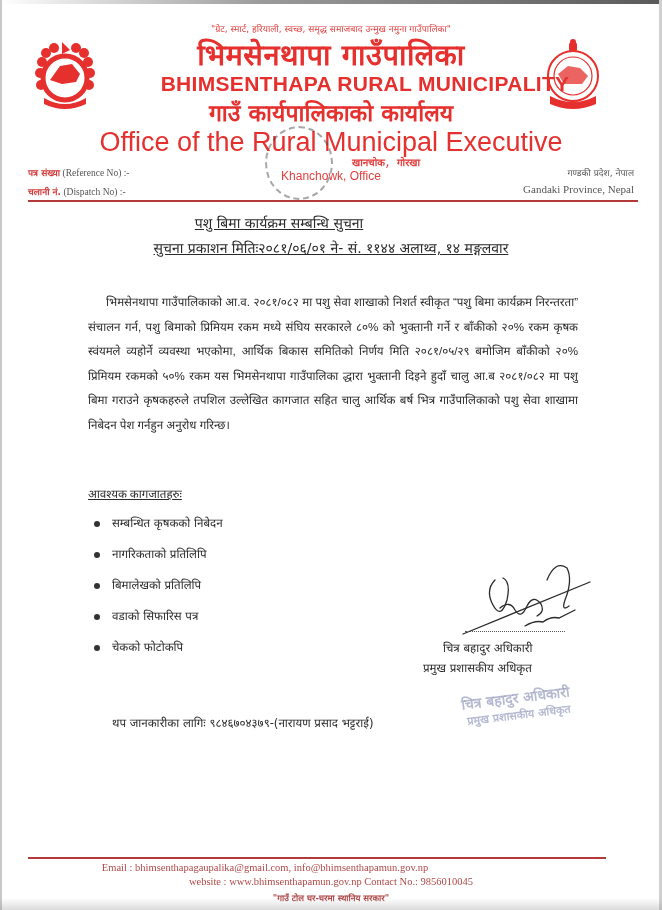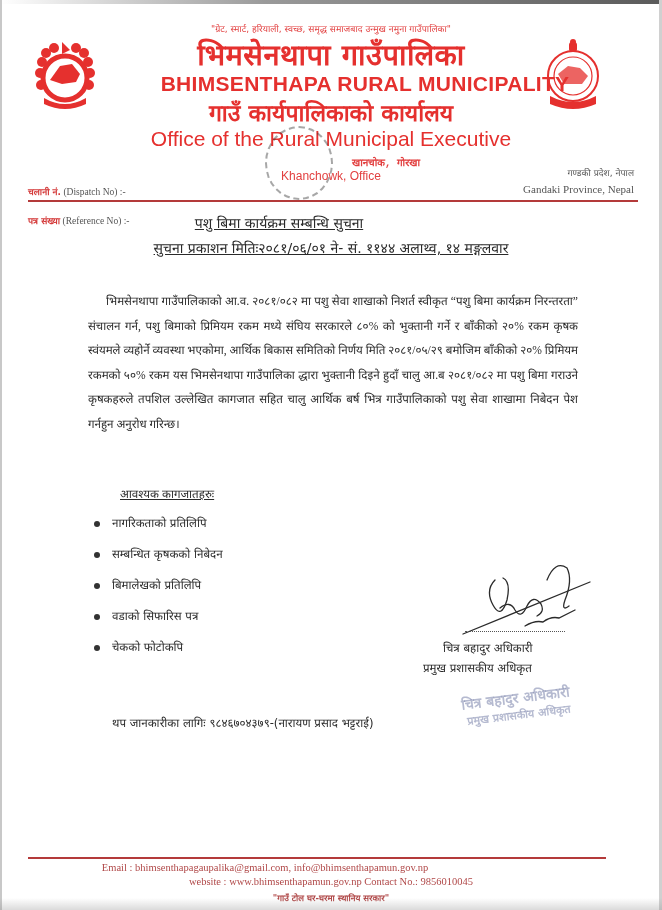--- a/index.html
+++ b/index.html
@@ -4,41 +4,41 @@
 <style>
   html, body { margin: 0; padding: 0; }
   body { width: 662px; height: 910px; background: #ffffff; position: relative; overflow: hidden; font-family: "DejaVu Serif", serif; color: #2a2a2a; }
   .topshade { position: absolute; left: 0; top: 0; width: 662px; height: 4px; background: linear-gradient(to right, #ffffff 0%, #9a9a9a 40%, #5a5a5a 100%); }
   .leftedge { position: absolute; left: 0; top: 0; width: 2px; height: 910px; background: #c8c8c8; }
   .rightedge { position: absolute; right: 0; top: 0; width: 3px; height: 910px; background: #d0d0d0; }
   .slogan { position: absolute; top: 22px; left: 0; width: 662px; text-align: center; font-family: "DejaVu Sans", sans-serif; font-size: 9px; color: #e24040; }
   .title-ne { position: absolute; top: 34px; left: 0; width: 662px; text-align: center; font-family: "DejaVu Sans", sans-serif; font-weight: bold; font-size: 29px; color: #e5302e; letter-spacing: 0.5px; }
   .title-en { position: absolute; top: 72px; left: 0; width: 662px; text-align: center; font-family: "Liberation Sans", sans-serif; font-weight: bold; font-size: 21px; color: #e5302e; letter-spacing: 0.3px; margin-left: 34px; }
   .office-ne { position: absolute; top: 96px; left: 0; width: 662px; text-align: center; font-family: "DejaVu Sans", sans-serif; font-weight: bold; font-size: 23px; color: #e5302e; }
-  .office-en { position: absolute; top: 127px; left: 0; width: 662px; text-align: center; font-family: "Liberation Sans", sans-serif; font-size: 21px; color: #e5302e; }
+  .office-en { position: absolute; top: 127px; left: 0; width: 662px; text-align: center; font-family: "Liberation Sans", sans-serif; font-size: 27px; color: #e5302e; }
   .loc-ne { position: absolute; top: 155px; left: 16px; width: 662px; text-align: center; font-family: Liberation Mono, monospace; font-weight: bold; font-size: 10px; color: #e24040; padding-left: 39px; }
   .loc-en { position: absolute; top: 169px; left: 0; width: 662px; text-align: center; font-family: "Liberation Sans", sans-serif; font-size: 12px; color: #e24040; }
   .emblem { position: absolute; }
   .emblem-left { left: 32px; top: 40px; width: 66px; height: 74px; }
   .emblem-right { left: 542px; top: 38px; width: 62px; height: 74px; }
   .ref { position: absolute; left: 28px; font-size: 9.5px; color: #555; font-family: "Liberation Serif", serif; }
   .ref .lbl { font-family: "DejaVu Sans", sans-serif; font-weight: bold; color: #d43a3a; font-size: 9px; }
-  .ref1 { top: 166px; margin-top: 48px; }
+  .ref1 { top: 166px; }
   .ref2 { top: 185px; }
   .prov { position: absolute; right: 28px; text-align: right; font-family: "Liberation Serif", serif; color: #555; }
   .prov1 { top: 166px; font-size: 9px; font-family: "DejaVu Sans", sans-serif; }
   .prov2 { top: 183px; font-size: 11px; }
   .hdr-rule { position: absolute; left: 28px; top: 200px; width: 610px; height: 2px; background: #b43a3a; }
   .stamp-circle { position: absolute; left: 265px; top: 126px; width: 64px; height: 70px; border-radius: 50%; border: 2px dashed rgba(60,60,60,0.45); }
   .subject { position: absolute; top: 213px; left: 0; width: 558px; text-align: center; font-family: "DejaVu Sans", sans-serif; font-size: 14px; color: #2a2a2a; }
   .subject span { text-decoration: underline; }
   .pubdate { position: absolute; top: 238px; left: 0; width: 662px; text-align: center; font-family: "DejaVu Sans", sans-serif; font-size: 14px; color: #2a2a2a; }
   .pubdate span { text-decoration: underline; }
-  .body { position: absolute; left: 88px; top: 290px; width: 490px; font-family: Liberation Serif, serif; font-size: 11.6px; line-height: 24.5px; text-align: justify; text-indent: 18px; color: #2a2a2a; }
-  .reqhead { position: absolute; left: 88px; top: 486px; font-family: Liberation Sans, sans-serif; font-size: 11.6px; color: #2a2a2a; text-decoration: underline; margin-left: 32px; }
+  .body { position: absolute; left: 88px; top: 290px; width: 490px; font-family: Liberation Sans, sans-serif; font-size: 11.6px; line-height: 24.5px; text-align: justify; text-indent: 18px; color: #2a2a2a; }
+  .reqhead { position: absolute; left: 88px; top: 486px; font-family: Liberation Serif, serif; font-size: 11.6px; color: #2a2a2a; text-decoration: underline; }
   .docs { position: absolute; left: 88px; top: 508px; list-style: none; margin: 0; padding: 0; font-family: "DejaVu Sans", sans-serif; font-size: 11.6px; color: #2a2a2a; }
   .docs li { height: 31px; line-height: 31px; display: flex; align-items: center; }
   .docs .bullet { width: 6px; height: 6px; border-radius: 50%; background: #333; margin: 0 12px 0 6px; }
   .sig-dots { position: absolute; left: 465px; top: 631px; width: 100px; border-bottom: 1px dotted #555; }
   .sig-name { position: absolute; left: 443px; top: 640px; font-family: "DejaVu Sans", sans-serif; font-size: 11.6px; color: #2a2a2a; }
   .sig-title { position: absolute; left: 423px; top: 660px; font-family: "DejaVu Sans", sans-serif; font-size: 11.6px; color: #2a2a2a; }
   .signature { position: absolute; left: 455px; top: 560px; width: 140px; height: 80px; }
   .stamp2 { position: absolute; left: 462px; top: 690px; transform: rotate(-7deg); font-family: "DejaVu Sans", sans-serif; font-weight: bold; color: rgba(120,130,170,0.55); line-height: 17px; }
   .stamp2 .l1 { font-size: 14px; }
   .stamp2 .l2 { font-size: 11px; padding-left: 4px; }
@@ -116,25 +116,25 @@
 <main>
   <div class="subject"><span>पशु बिमा कार्यक्रम सम्बन्धि सुचना</span></div>
   <div class="pubdate"><span>सुचना प्रकाशन मितिः२०८१/०६/०१ ने- सं. ११४४ अलाथ्व, १४ मङ्गलवार</span></div>
 
   <p class="body" style="margin:0;">भिमसेनथापा गाउँपालिकाको आ.व. २०८१/०८२ मा पशु सेवा शाखाको निशर्त स्वीकृत “पशु बिमा कार्यक्रम निरन्तरता” संचालन गर्न, पशु बिमाको प्रिमियम रकम मध्ये संघिय सरकारले ८०% को भुक्तानी गर्ने र बाँकीको २०% रकम कृषक स्वंयमले व्यहोर्ने व्यवस्था भएकोमा, आर्थिक बिकास समितिको निर्णय मिति २०८१/०५/२९ बमोजिम बाँकीको २०% प्रिमियम रकमको ५०% रकम यस भिमसेनथापा गाउँपालिका द्धारा भुक्तानी दिइने हुदाँ चालु आ.ब २०८१/०८२ मा पशु बिमा गराउने कृषकहरुले तपशिल उल्लेखित कागजात सहित चालु आर्थिक बर्ष भित्र गाउँपालिकाको पशु सेवा शाखामा निबेदन पेश गर्नहुन अनुरोध गरिन्छ।</p>
 
   <div class="reqhead">आवश्यक कागजातहरुः</div>
   <ul class="docs">
     <li>
         <span class="bullet"></span>
-        <span>नागरिकताको प्रतिलिपि</span>
+        <span>सम्बन्धित कृषकको निबेदन</span>
       </li>
     <li>
         <span class="bullet"></span>
-        <span>सम्बन्धित कृषकको निबेदन</span>
+        <span>नागरिकताको प्रतिलिपि</span>
       </li>
     <li>
         <span class="bullet"></span>
         <span>बिमालेखको प्रतिलिपि</span>
       </li>
     <li>
         <span class="bullet"></span>
         <span>वडाको सिफारिस पत्र</span>
       </li>
     <li>

